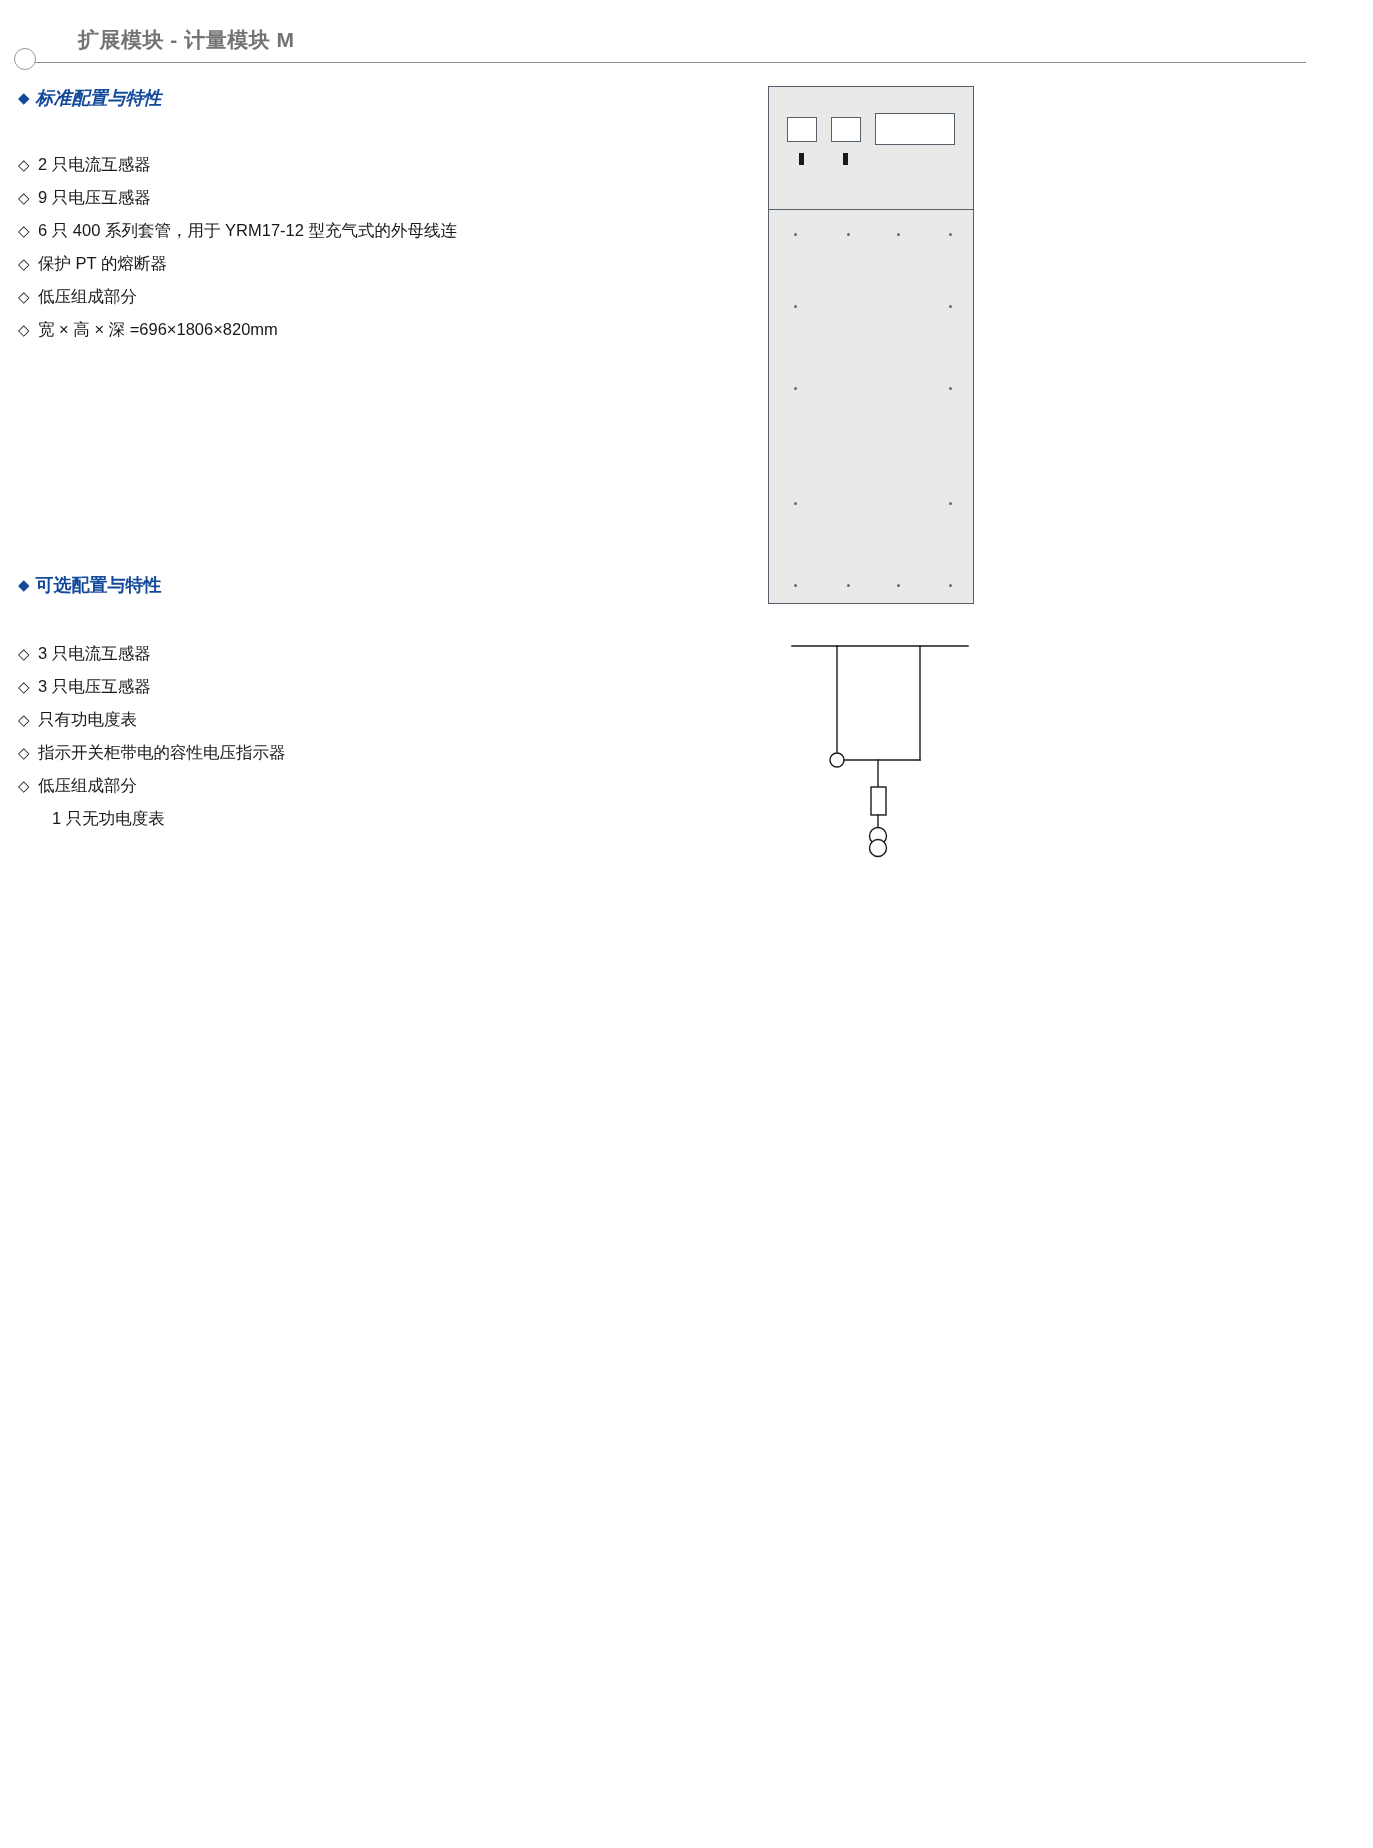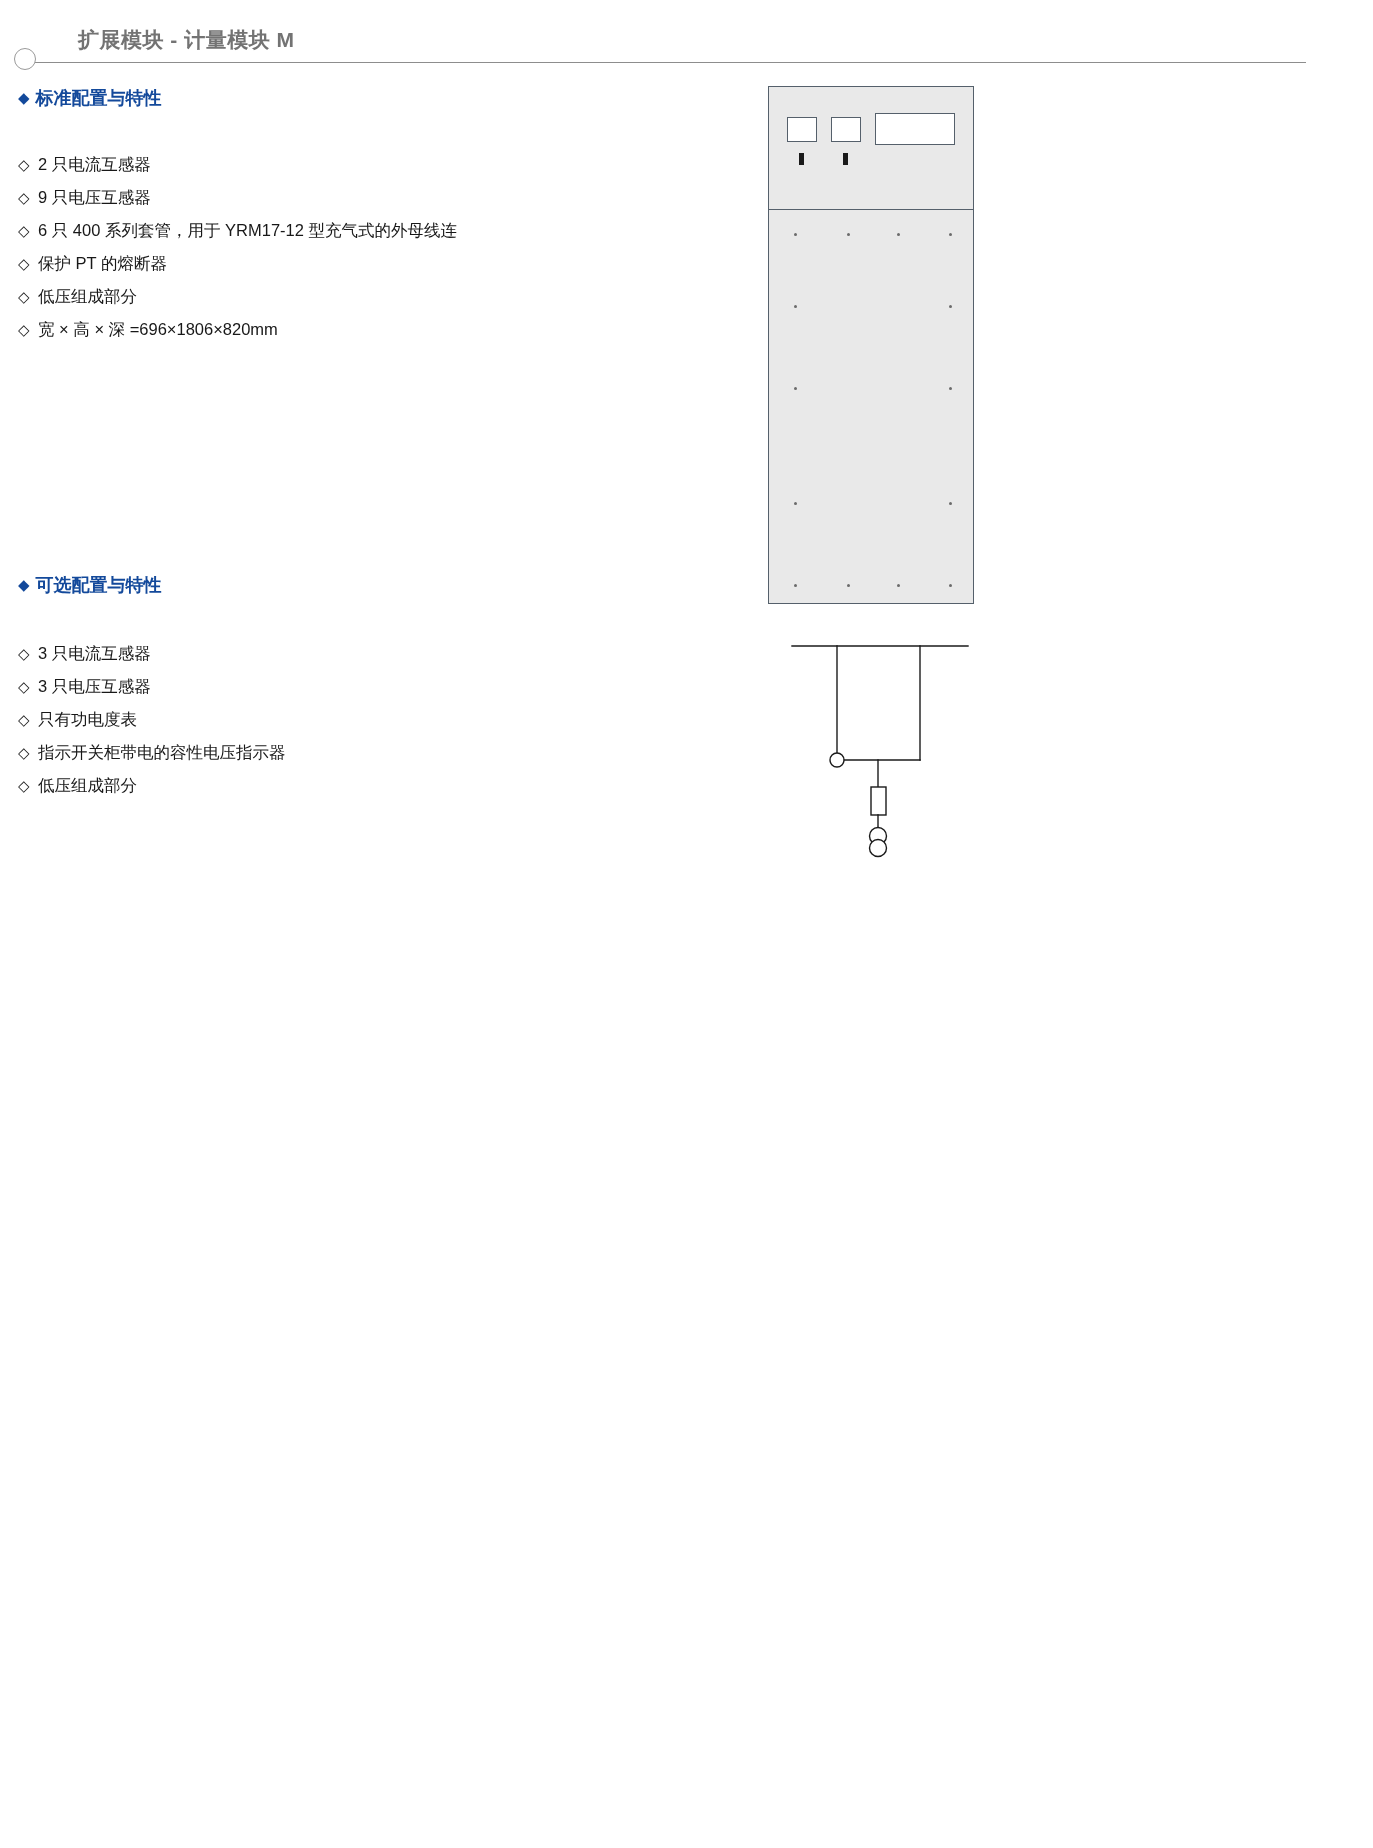--- a/index.html
+++ b/index.html
@@ -64,21 +64,21 @@
     white-space: nowrap;
   }
   .section-heading .diamond-filled {
     display: inline-block;
     margin-right: 6px;
     font-size: 15px;
     line-height: 1;
     position: relative;
     top: -1px;
   }
-  #heading-standard { left: 18px; top: 86px; }
+  #heading-standard { left: 18px; top: 86px; font-style: italic; }
   #heading-optional { left: 18px; top: 573px; }
 
   
   .bullet-list {
     position: absolute;
     width: 640px;
   }
   #list-standard { left: 18px; top: 148px; }
   #list-optional { left: 18px; top: 637px; }
 
@@ -236,20 +236,24 @@
     <span class="marker">◇</span>
     <span class="txt">指示开关柜带电的容性电压指示器</span>
   </div>
 
   <div class="bullet-item">
     <span class="marker">◇</span>
     <span class="txt">低压组成部分</span>
   </div>
 
 
+  <div class="bullet-item sub">
+
+    <span class="txt">1 只无功电度表</span>
+  </div>
 
 </div>
 
 <div class="cabinet">
   <div class="cabinet-top-divider"></div>
 
   <div class="panel-window" id="meter-1"></div>
   <div class="panel-window" id="meter-2"></div>
   <div class="panel-window" id="display-panel"></div>
 

